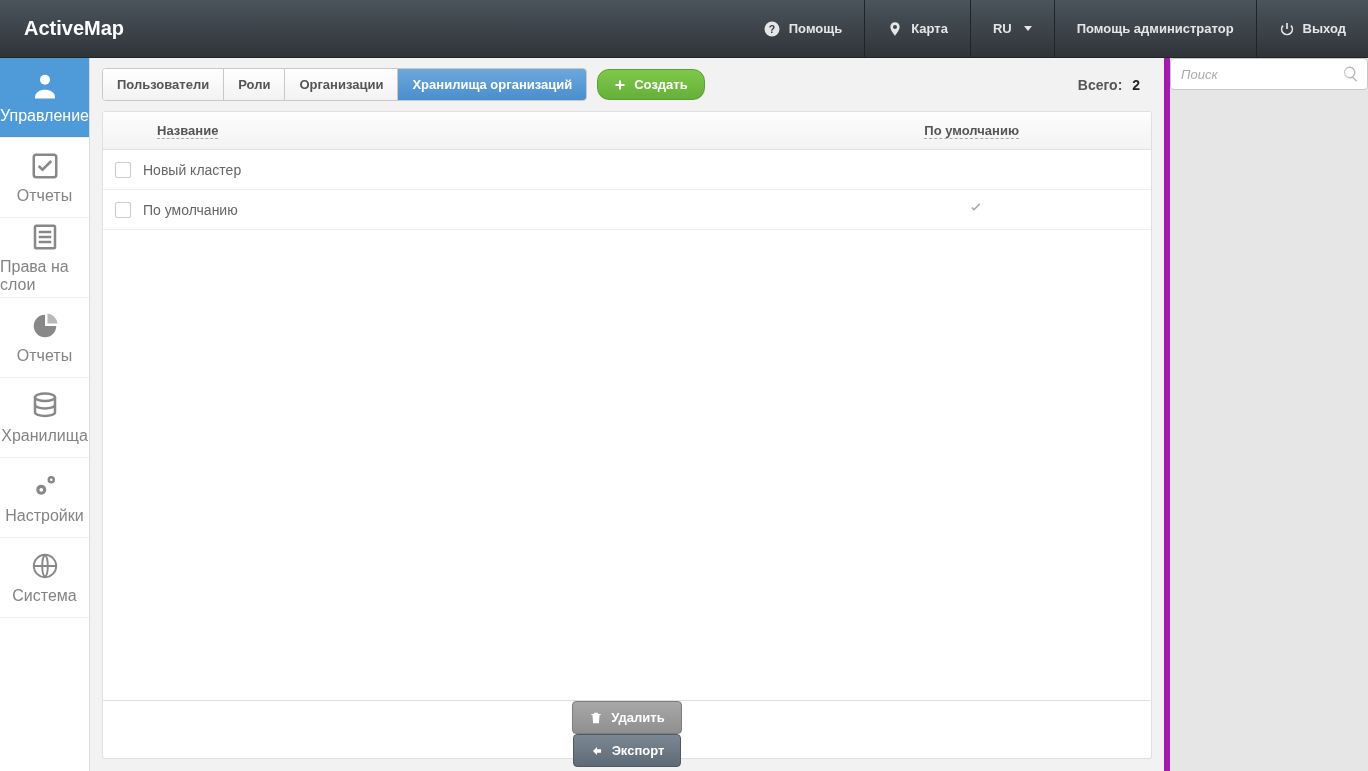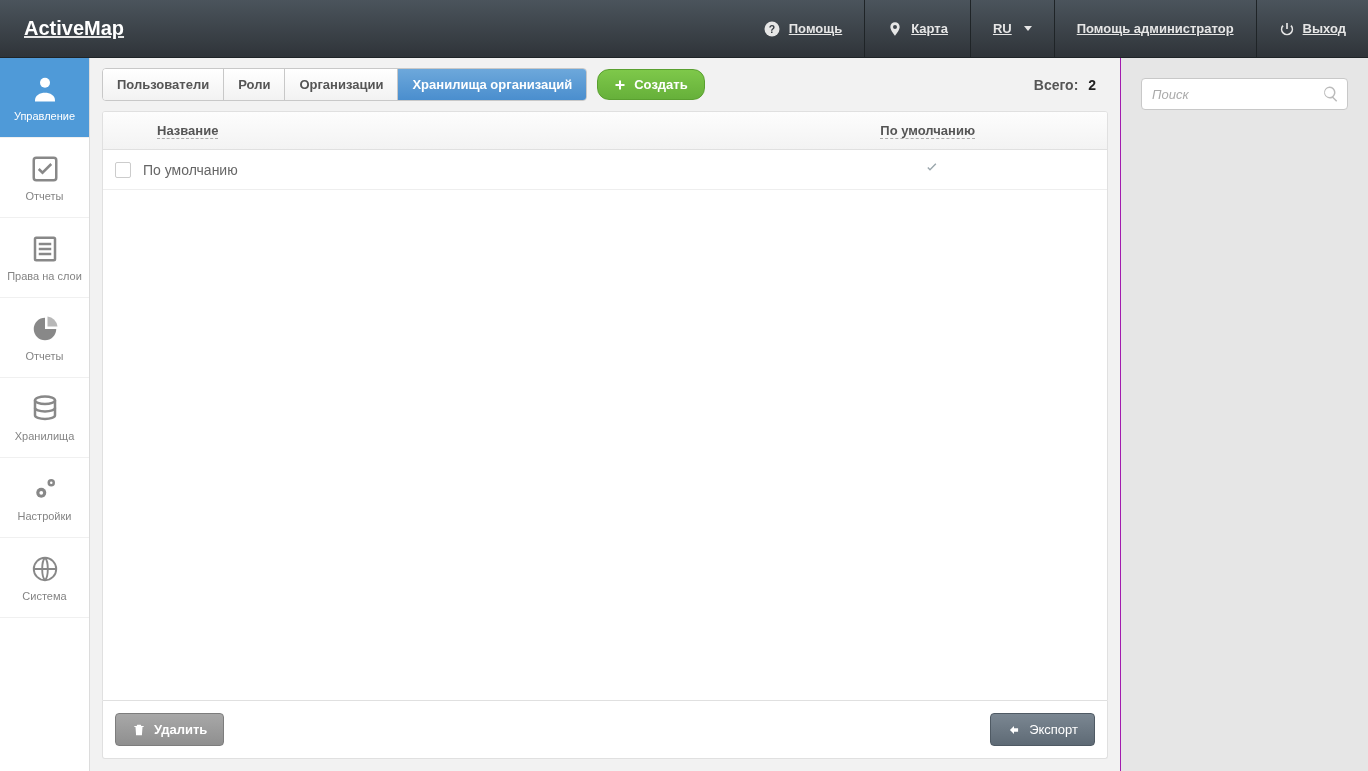--- a/index.html
+++ b/index.html
@@ -1,31 +1,31 @@
 <!DOCTYPE html>
 <html><head>
 <meta charset="utf-8">
 <style>
 * { box-sizing: border-box; margin: 0; padding: 0; }
 body { font-family: Arial, Helvetica, sans-serif; font-size: 13px; background: #f2f2f2; width: 1368px; height: 771px; overflow: hidden; }
 
 
-.header { height: 58px; background: linear-gradient(to bottom, #4b545c, #2f3439); display: flex; align-items: center; color: #e6e6e6; border-bottom: 1px solid #1f2427; text-decoration: underline; }
+.header { height: 58px; background: linear-gradient(to bottom, #4b545c, #2f3439); display: flex; align-items: center; color: #e6e6e6; border-bottom: 1px solid #1f2427; }
 .logo { font-size: 20px; font-weight: bold; color: #fff; padding: 0 24px; flex: 0 0 auto; }
 .header-spacer { flex: 1; }
 .header-item { height: 58px; display: flex; align-items: center; padding: 0 22px; border-left: 1px solid #1f2427; cursor: pointer; color: #e6e6e6; font-weight: bold; gap: 8px; }
 .header-item.no-border { border-left: none; }
 .chev-down { width: 0; height: 0; border-left: 4px solid transparent; border-right: 4px solid transparent; border-top: 5px solid #e6e6e6; margin-left: 4px; }
 
 
 .layout { display: flex; height: 713px; }
 .sidebar { width: 90px; background: #fff; border-right: 1px solid #dcdcdc; display: flex; flex-direction: column; }
 .side-item { height: 80px; display: flex; flex-direction: column; align-items: center; justify-content: center; gap: 6px; color: #848484; cursor: pointer; border-bottom: 1px solid #f0f0f0; }
 .side-item.active { background: #4f9ad8; color: #fff; }
-.side-item .label { font-size: 11px; }
+.side-item .label { font-size: 16px; }
 .side-icon { width: 34px; height: 30px; display: flex; align-items: center; justify-content: center; }
 .side-icon svg { width: 30px; height: 30px; }
 
 
 .main { flex: 1; display: flex; flex-direction: column; background: #f2f2f2; }
 .toolbar-wrap { padding: 10px 12px 0 12px; }
 .toolbar { display: flex; align-items: center; gap: 0; }
 .tabs { display: flex; border: 1px solid #c8c8c8; border-radius: 4px; overflow: hidden; background: #fff; }
 .tab { padding: 8px 14px; border-right: 1px solid #c8c8c8; background: linear-gradient(to bottom, #ffffff, #f2f2f2); color: #555; font-weight: bold; cursor: pointer; font-size: 13px; }
 .tab:last-child { border-right: none; }
@@ -40,27 +40,27 @@
 .thead { display: flex; background: linear-gradient(to bottom, #fdfdfd, #f3f3f3); border-bottom: 1px solid #e0e0e0; height: 38px; align-items: center; padding: 0 12px; }
 .th { color: #555; font-weight: bold; font-size: 13px; }
 .th.name { margin-left: 42px; border-bottom: 1px dashed #aaa; }
 .th.default { margin-left: auto; margin-right: 120px; border-bottom: 1px dashed #aaa; }
 .trow { display: flex; align-items: center; height: 40px; padding: 0 12px; border-bottom: 1px solid #eee; color: #666; }
 .trow .cb { width: 16px; height: 16px; border: 1px solid #ccc; border-radius: 2px; background: #fff; }
 .trow .rname { margin-left: 12px; font-size: 14px; }
 .trow .rdef { margin-left: auto; margin-right: 155px; color: #9aa; }
 
 
-.bottombar { height: 58px; margin: 0 12px 12px 12px; background: #fff; border: 1px solid #e0e0e0; border-top: none; border-radius: 0 0 3px 3px; display: flex; align-items: center; padding: 0 12px; }
+.bottombar { height: 58px; margin: 0 12px 12px 12px; background: #fff; border: 1px solid #e0e0e0; border-top: none; border-radius: 0 0 3px 3px; display: flex; align-items: center; padding: 0 12px; flex-direction: column; }
 .btn-grey { padding: 8px 16px; background: linear-gradient(to bottom, #a8a8a8, #8f8f8f); color: #fff; border: 1px solid #7d7d7d; border-radius: 4px; font-weight: bold; cursor: pointer; display: flex; align-items: center; gap: 8px; font-size: 13px; }
-.btn-dark { padding: 8px 16px; background: linear-gradient(to bottom, #7b8792, #5e6a75); color: #fff; border: 1px solid #4f5a64; border-radius: 4px; font-weight: normal; cursor: pointer; display: flex; align-items: center; gap: 8px; font-size: 13px; }
+.btn-dark { padding: 8px 16px; background: linear-gradient(to bottom, #7b8792, #5e6a75); color: #fff; border: 1px solid #4f5a64; border-radius: 4px; font-weight: bold; cursor: pointer; display: flex; align-items: center; gap: 8px; font-size: 13px; }
 .bottombar .spacer { flex: 1; }
 
 
-.rightpanel { width: 248px; background: #e6e6e6; padding: 20px; border-left: 1px solid #a21caf; }
+.rightpanel { width: 204px; background: #e6e6e6; padding: 0; border-left: 6px solid #a21caf; }
 .searchbox { position: relative; }
 .searchbox input { width: 100%; height: 32px; border: 1px solid #c8c8c8; border-radius: 4px; padding: 0 30px 0 10px; font-size: 13px; background: #fff; color: #555; }
 .searchbox input::placeholder { color: #aaa; font-style: italic; }
 .searchbox .sicon { position: absolute; right: 8px; top: 7px; color: #bbb; }
 
 .ico { display: inline-flex; }
 </style>
 </head>
 <body>
 
@@ -199,20 +199,25 @@
       </div>
     </div>
 
     <div class="table-wrap">
       <div class="thead">
         <span class="th name">Название</span>
         <span class="th default">По умолчанию</span>
       </div>
       <div class="trow">
         <span class="cb"></span>
+        <span class="rname">Новый кластер</span>
+        <span class="rdef"></span>
+      </div>
+      <div class="trow">
+        <span class="cb"></span>
         <span class="rname">По умолчанию</span>
         <span class="rdef">
           <svg width="16" height="16" viewBox="0 0 24 24" fill="#9aa6ac">
               <path d="M9 16l-4-4 1.5-1.5L9 13l8-8 1.5 1.5z"></path>
             </svg>
         </span>
       </div>
     </div>
 
     <div class="bottombar">

